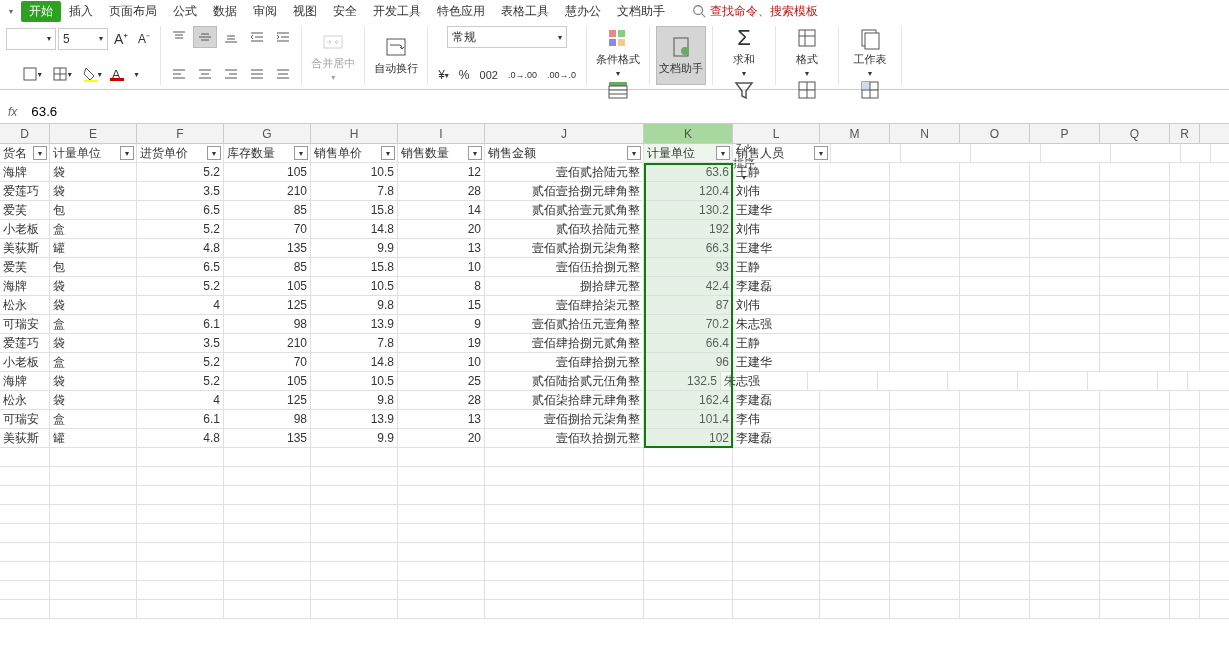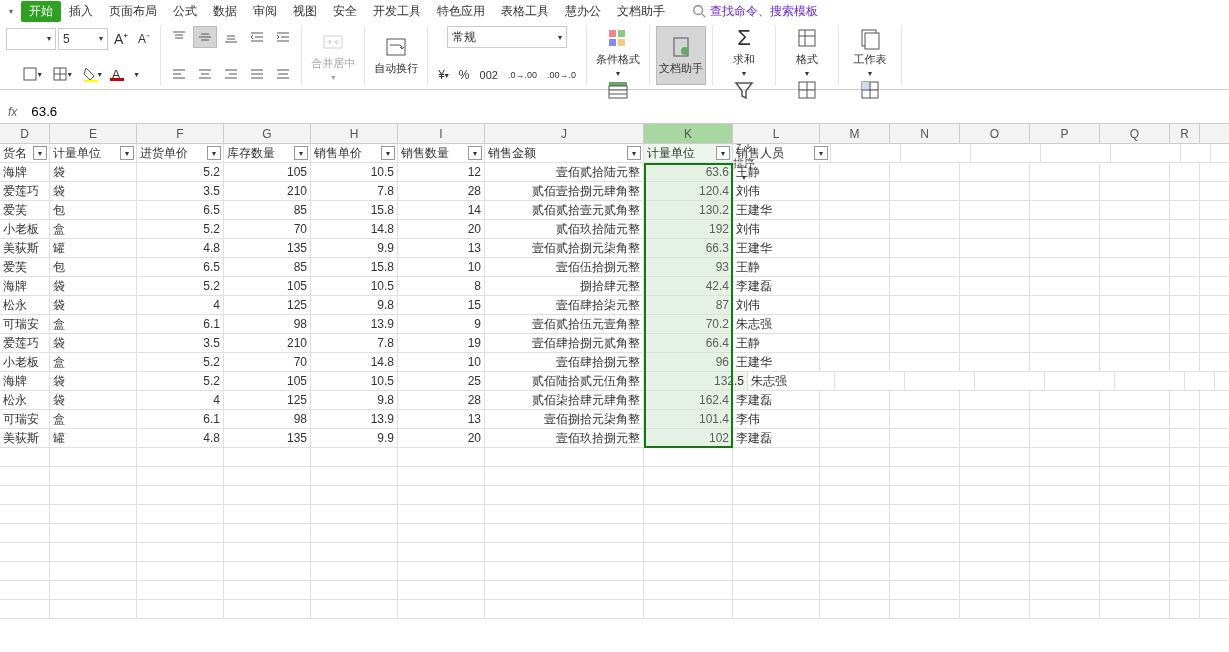--- a/index.html
+++ b/index.html
@@ -3,21 +3,21 @@
 <meta charset="utf-8">
 <style>
 * { margin:0; padding:0; box-sizing:border-box; font-family:"Microsoft YaHei",sans-serif; }
 body { background:#fff; font-size:12px; color:#333; overflow:hidden; width:1229px; height:652px; position:relative; }
 
 
 .menubar { display:flex; align-items:center; height:22px; padding-left:5px; gap:4px; }
 .menu-item { padding:2px 8px; cursor:pointer; }
 .menu-item.active { background:#2ea121; color:#fff; border-radius:2px; }
 .dropdown-arrow { font-size:8px; color:#666; cursor:pointer; padding:2px 4px; }
-.search-box { margin-left:15px; display:flex; align-items:center; gap:4px; color:#6d28d9; }
+.search-box { margin-left:15px; display:flex; align-items:center; gap:4px; color:#b91c1c; }
 
 
 .ribbon { display:flex; height:68px; border-bottom:1px solid #ccc; background:#fff; padding:4px 0; }
 .ribbon-group { display:flex; flex-direction:column; align-items:center; justify-content:space-between; padding:0 6px; border-right:1px solid #e5e5e5; }
 .ribbon-row { display:flex; align-items:center; gap:2px; }
 .rbtn { display:flex; align-items:center; justify-content:center; padding:2px 3px; cursor:pointer; border:1px solid transparent; }
 .rbtn.sel { background:#d5d5d5; border:1px solid #bbb; }
 .big-btn { display:flex; flex-direction:column; align-items:center; justify-content:center; width:50px; height:60px; cursor:pointer; gap:2px; font-size:11px; }
 .big-btn.active { background:#d5d5d5; border:1px solid #bbb; }
 .big-icon { width:24px; height:24px; display:flex; align-items:center; justify-content:center; }
@@ -632,21 +632,21 @@
         <div class="cell" style="width: 30px;"></div>
       </div>
       <div class="row">
         <div class="cell" style="width: 50px;">海牌</div>
         <div class="cell" style="width: 87px;">袋</div>
         <div class="cell num" style="width: 87px;">5.2</div>
         <div class="cell num" style="width: 87px;">105</div>
         <div class="cell num" style="width: 87px;">10.5</div>
         <div class="cell num" style="width: 87px;">25</div>
         <div class="cell num" style="width: 159px;">贰佰陆拾贰元伍角整</div>
-        <div class="cell num sel" style="width: 104px;">132.5</div>
+        <div class="cell num sel" style="width: 77px;">132.5</div>
         <div class="cell" style="width: 87px;">朱志强</div>
         <div class="cell" style="width: 70px;"></div>
         <div class="cell" style="width: 70px;"></div>
         <div class="cell" style="width: 70px;"></div>
         <div class="cell" style="width: 70px;"></div>
         <div class="cell" style="width: 70px;"></div>
         <div class="cell" style="width: 30px;"></div>
       </div>
       <div class="row">
         <div class="cell" style="width: 50px;">松永</div>

